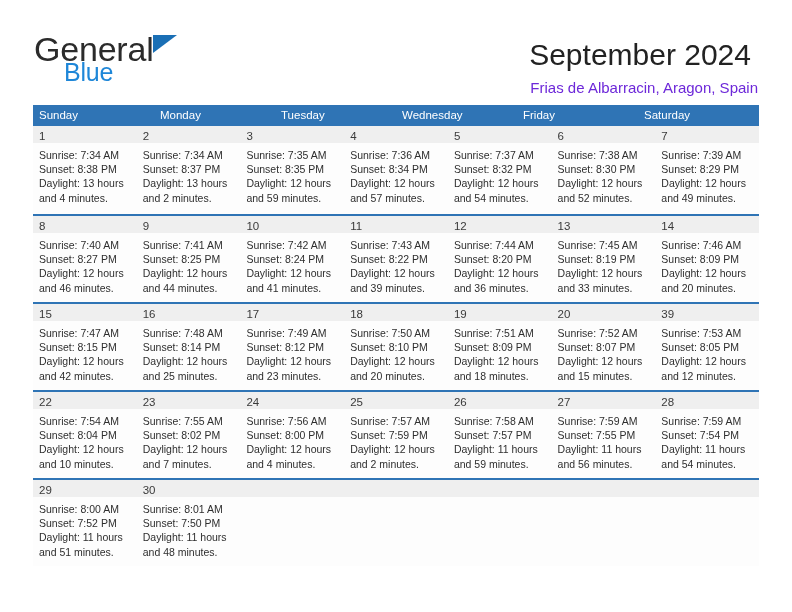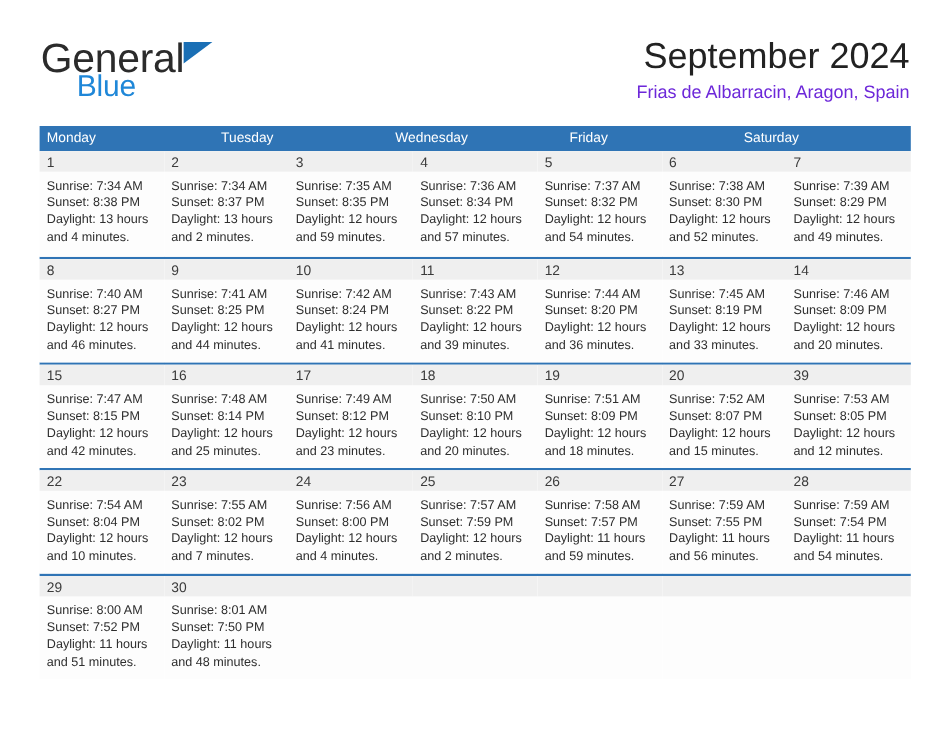--- a/index.html
+++ b/index.html
@@ -56,21 +56,21 @@
     position: absolute;
     right: 34px;
     top: 30px;
     text-align: right;
   }
   .month-title {
     font-size: 30px;
     color: #222222;
     line-height: 1.18;
     font-weight: normal;
-    margin: 0;
+    margin: 7px;
     white-space: nowrap;
   }
   .location-sub {
     font-size: 15px;
     color: #6d28d9;
     margin-top: 4px;
     white-space: nowrap;
   }
 
   
@@ -150,20 +150,21 @@
   <div class="title-block">
     <h1 class="month-title">September 2024</h1>
     <div class="location-sub">Frias de Albarracin, Aragon, Spain</div>
   </div>
 
 </div>
 
 <div class="calendar">
 
   <div class="cal-head">
+    <div class="dow">Sunday</div>
     <div class="dow">Monday</div>
     <div class="dow">Tuesday</div>
     <div class="dow">Wednesday</div>
     <div class="dow">Friday</div>
     <div class="dow">Saturday</div>
   </div>
 
   <div id="weeks-container">
       <div class="week">
         <div class="day">

